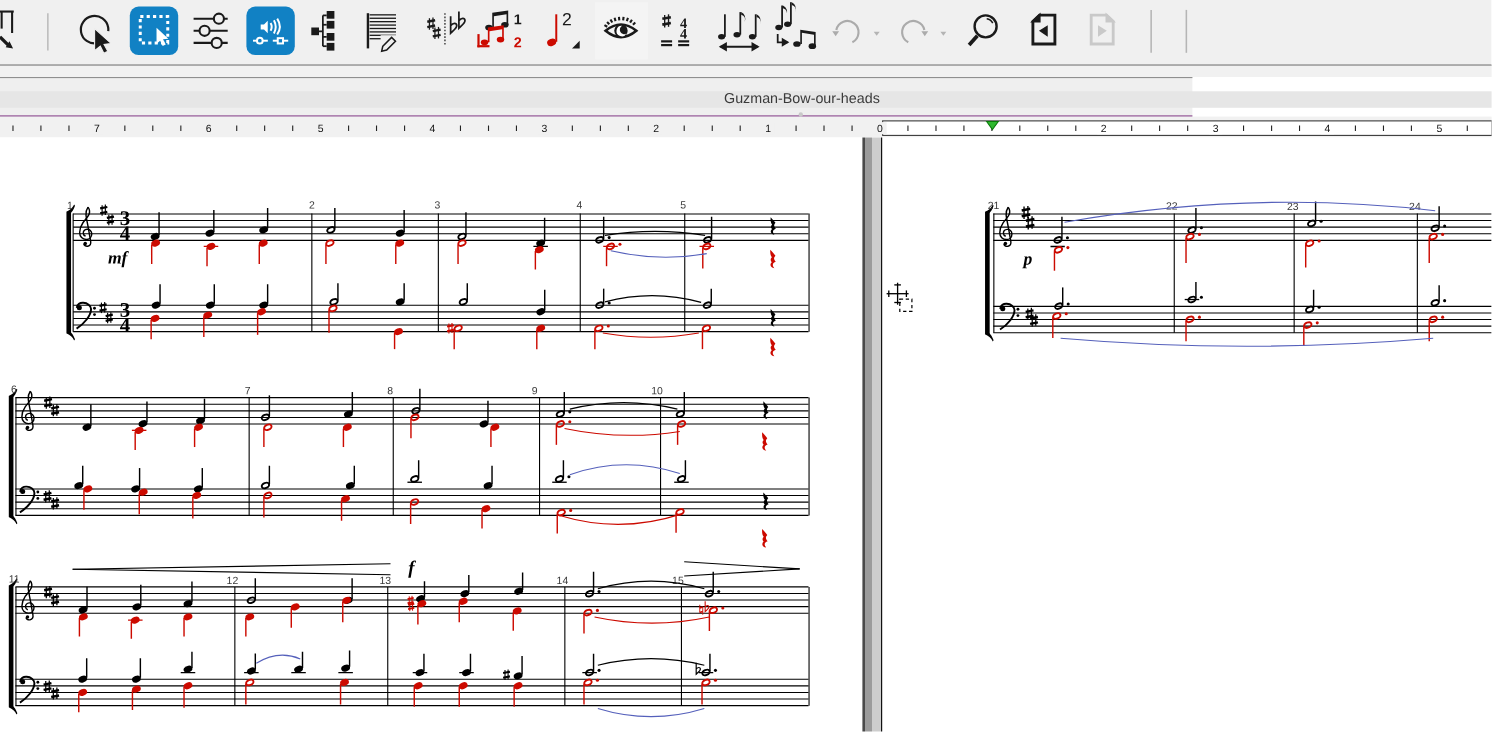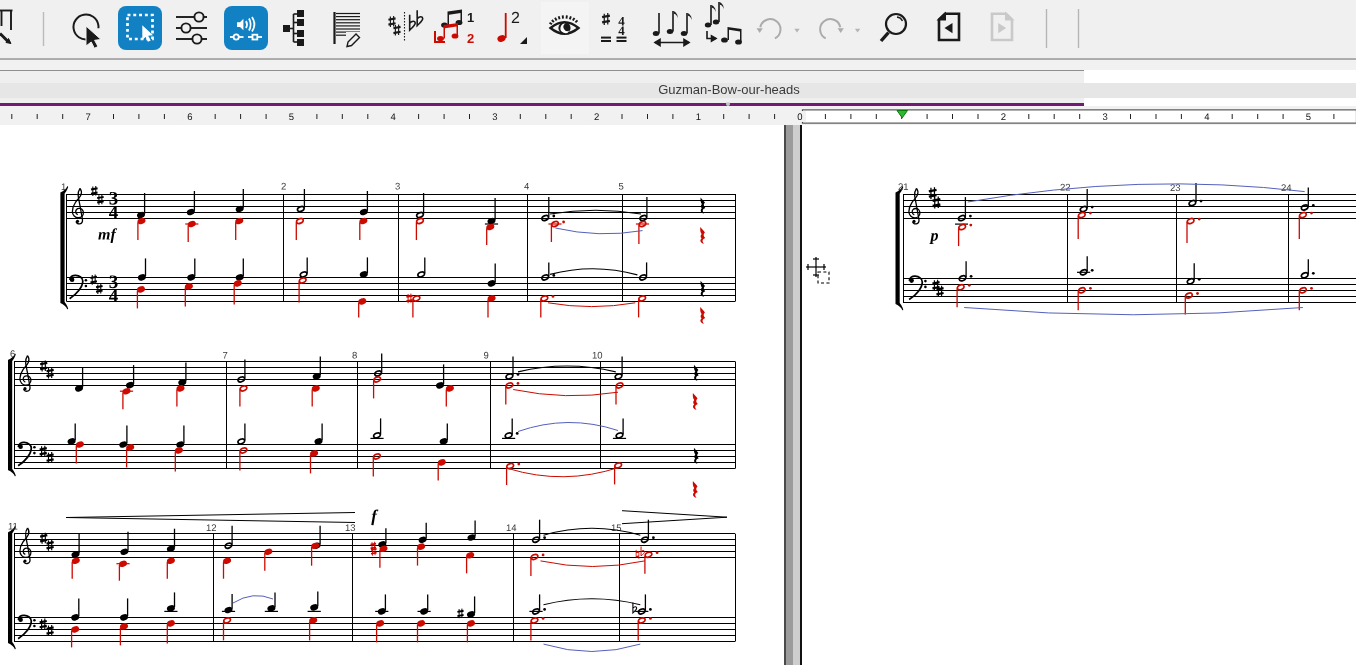--- a/index.html
+++ b/index.html
@@ -1,21 +1,21 @@
 <!DOCTYPE html>
 <html><head><meta charset="utf-8">
 <style>
 * { margin:0; padding:0; box-sizing:border-box; }
 html,body { width:1356px; height:665px; overflow:hidden; background:#fff;
   font-family:"Liberation Sans", sans-serif; }
 #toolbar { position:absolute; top:0; left:0; width:1356px; height:59px; }
 #strip1 { position:absolute; top:59px; left:0; width:1356px; height:11.3px; background:#f1f1f1;
   border-top:1px solid #ababab; }
 #tabbar { position:absolute; top:70.3px; left:0; width:1084px; height:35.7px; background:#efefef;
-  border-top:1px solid #8f8f8f; border-bottom:3px solid #701a75; }
+  border-top:1px solid #8f8f8f; border-bottom:1px solid #701a75; }
 #tabband { position:absolute; top:11.5px; left:0; width:1356px; height:15.7px; background:#e6e6e6; }
 #tabtext { position:absolute; top:10.5px; left:0; width:1458px; text-align:center;
   font-size:13px; color:#3a3a3a; transform:rotate(0.02deg); }
 #tabdot { position:absolute; top:30.5px; left:726px; width:4px; height:4px; border-radius:2px; background:#c9c9c9; }
 #ruler { position:absolute; top:106px; left:0; width:1356px; height:19.4px; background:#f1f1f1; }
 #pages { position:absolute; top:125px; left:0; width:1356px; height:540px; background:#fff; }
 #gap { position:absolute; top:0; left:783.5px; width:18px; height:540px;
   background:linear-gradient(to right, #4a4a4a 0px, #4a4a4a 2px, #9b9b9b 2px, #9b9b9b 9px, #cdcdcd 9px, #cdcdcd 16.5px, #111 16.5px, #111 18px); }
 svg { position:absolute; top:0; left:0; }
 </style></head>

